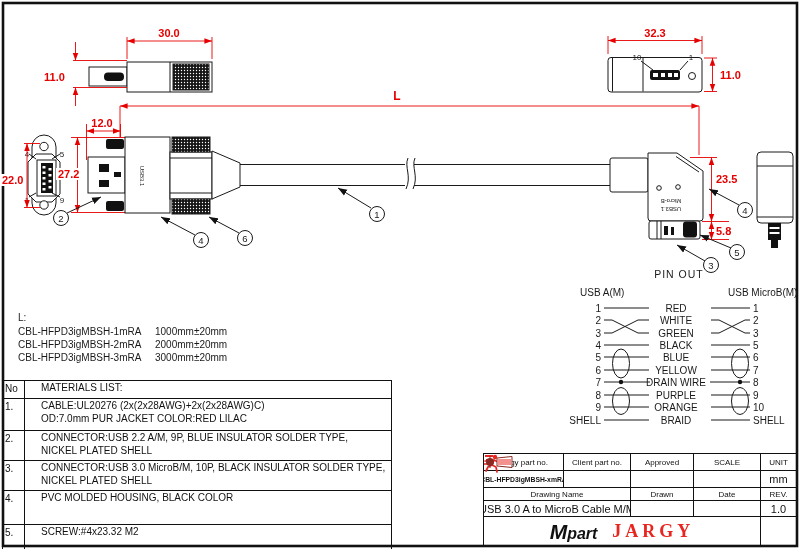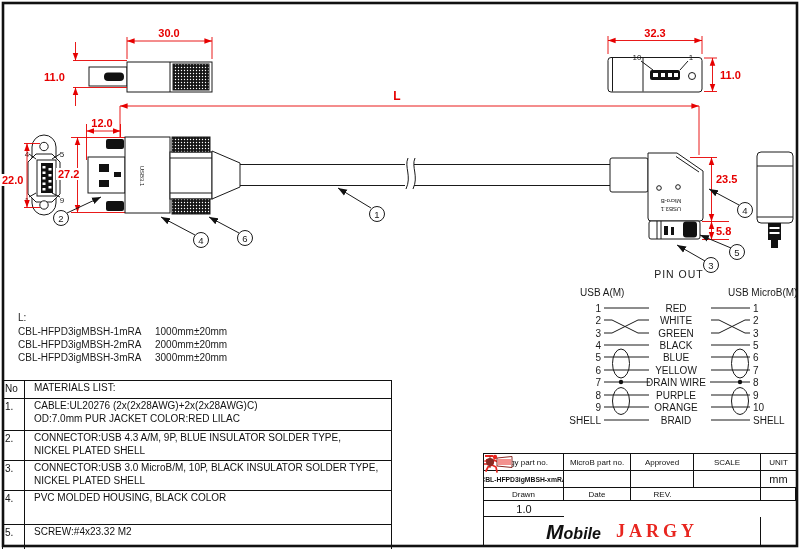--- a/index.html
+++ b/index.html
@@ -15,21 +15,21 @@
   .dtL{fill:#e60000;font:bold 12px "Liberation Sans",sans-serif;}
   .pt{fill:#1a1a1a;font:8px "Liberation Sans",sans-serif;}
   .ct{fill:#1a1a1a;font:9.5px "Liberation Sans",sans-serif;}
   .kt{fill:#1a1a1a;font:10px "Liberation Sans",sans-serif;}
   .lt{fill:#1a1a1a;font:10px "Liberation Sans",sans-serif;}
   .vt{fill:#1a1a1a;font:6px "Liberation Sans",sans-serif;}
   .pot{fill:#1a1a1a;font:10.5px "Liberation Sans",sans-serif;letter-spacing:1px;}
   
   #materials{position:absolute;left:2px;top:380px;width:390px;border-collapse:collapse;
              table-layout:fixed;font-size:10px;color:#111;}
-  #materials td{border:1px solid #111;vertical-align:top;padding:1px 9px;line-height:12.5px;
+  #materials td{border:1px solid #111;vertical-align:top;padding:1px 16px;line-height:12.5px;
                 overflow:hidden;white-space:nowrap;}
   #materials td.noc{width:17px;padding:2px 2px;}
   
   #titleblock{position:absolute;left:483px;top:453px;width:314px;height:94px;
               display:grid;grid-template-columns:80px 67px 63px 67px 1fr;
               grid-template-rows:17px 17px 13px 16px 1fr;
               border:1.5px solid #111;box-sizing:border-box;color:#111;}
   #titleblock .cell{border-right:1px solid #111;border-bottom:1px solid #111;
                     display:flex;align-items:center;justify-content:center;
                     font-size:8px;overflow:hidden;white-space:nowrap;}
@@ -366,21 +366,21 @@
   <tr>
     <td class="noc" style="height:27px">1.</td>
     <td>
             <div>CABLE:UL20276 (2x(2x28AWG)+2x(2x28AWG)C)</div>
         <div>OD:7.0mm  PUR JACKET COLOR:RED LILAC</div>
           </td>
   </tr>
   <tr>
     <td class="noc" style="height:25px">2.</td>
     <td>
-            <div>CONNECTOR:USB 4.3 A/M, 9P, BLUE INSULATOR SOLDER TYPE,</div>
+            <div>CONNECTOR:USB 2.2 A/M, 9P, BLUE INSULATOR SOLDER TYPE,</div>
         <div>NICKEL PLATED SHELL</div>
           </td>
   </tr>
   <tr>
     <td class="noc" style="height:25px">3.</td>
     <td>
             <div>CONNECTOR:USB 3.0 MicroB/M, 10P, BLACK INSULATOR SOLDER TYPE,</div>
         <div>NICKEL PLATED SHELL</div>
           </td>
   </tr>
@@ -400,44 +400,46 @@
     <td class="noc" style="height:23px">6.</td>
     <td>
             <div>SCREW:#4x34.5 M2</div>
           </td>
   </tr>
 </tbody>
     </table>
 
 <div id="titleblock">
   <div class="cell">Jargy part no.</div>
-  <div class="cell">MicroB part no.</div>
+  <div class="cell">Client part no.</div>
   <div class="cell">Approved</div>
   <div class="cell">SCALE</div>
   <div class="cell last">UNIT</div>
 
   <div class="cell partno">CBL-HFPD3igMBSH-xmRA</div>
   <div class="cell"></div>
   <div class="cell"></div>
   <div class="cell"></div>
   <div class="cell last val">mm</div>
 
+  <div class="cell" style="grid-column:1/3">Drawing Name</div>
   <div class="cell">Drawn</div>
   <div class="cell">Date</div>
   <div class="cell last">REV.</div>
 
+  <div class="cell val" style="grid-column:1/3">USB 3.0 A to MicroB Cable M/M</div>
   <div class="cell"></div>
   <div class="cell"></div>
   <div class="cell last val">1.0</div>
 
   <div class="logo-cell">
     <svg width="10" height="13" viewBox="0 0 10 13">
       <path d="M9,2 H1 M8,6 H2 M7,10 H3" stroke="#e8251f" stroke-width="1.8" fill="none"></path>
     </svg>
-        <span class="logo-word"><span class="logo-initial">M</span><span>obile</span></span>
+        <span class="logo-word"><span class="logo-initial">M</span><span>part</span></span>
     <svg width="10" height="13" viewBox="0 0 10 13">
       <path d="M9,2 H1 M8,6 H2 M7,10 H3" stroke="#e8251f" stroke-width="1.8" fill="none"></path>
     </svg>
     <svg width="18" height="22" viewBox="0 0 18 22">
       <circle cx="11" cy="3" r="2.2" fill="#e8251f"></circle>
       <path d="M10,6 L8,11 M10,6 L14,8 M8,11 L4,13 M8,11 L12,13 L13,18 M4,13 L2,17 M1,7 H5 M0,10 H4" stroke="#e8251f" stroke-width="1.7" fill="none" stroke-linecap="round"></path>
     </svg>
     <span class="brand">JARGY</span>
   </div>
   <div class="proj-cell">

